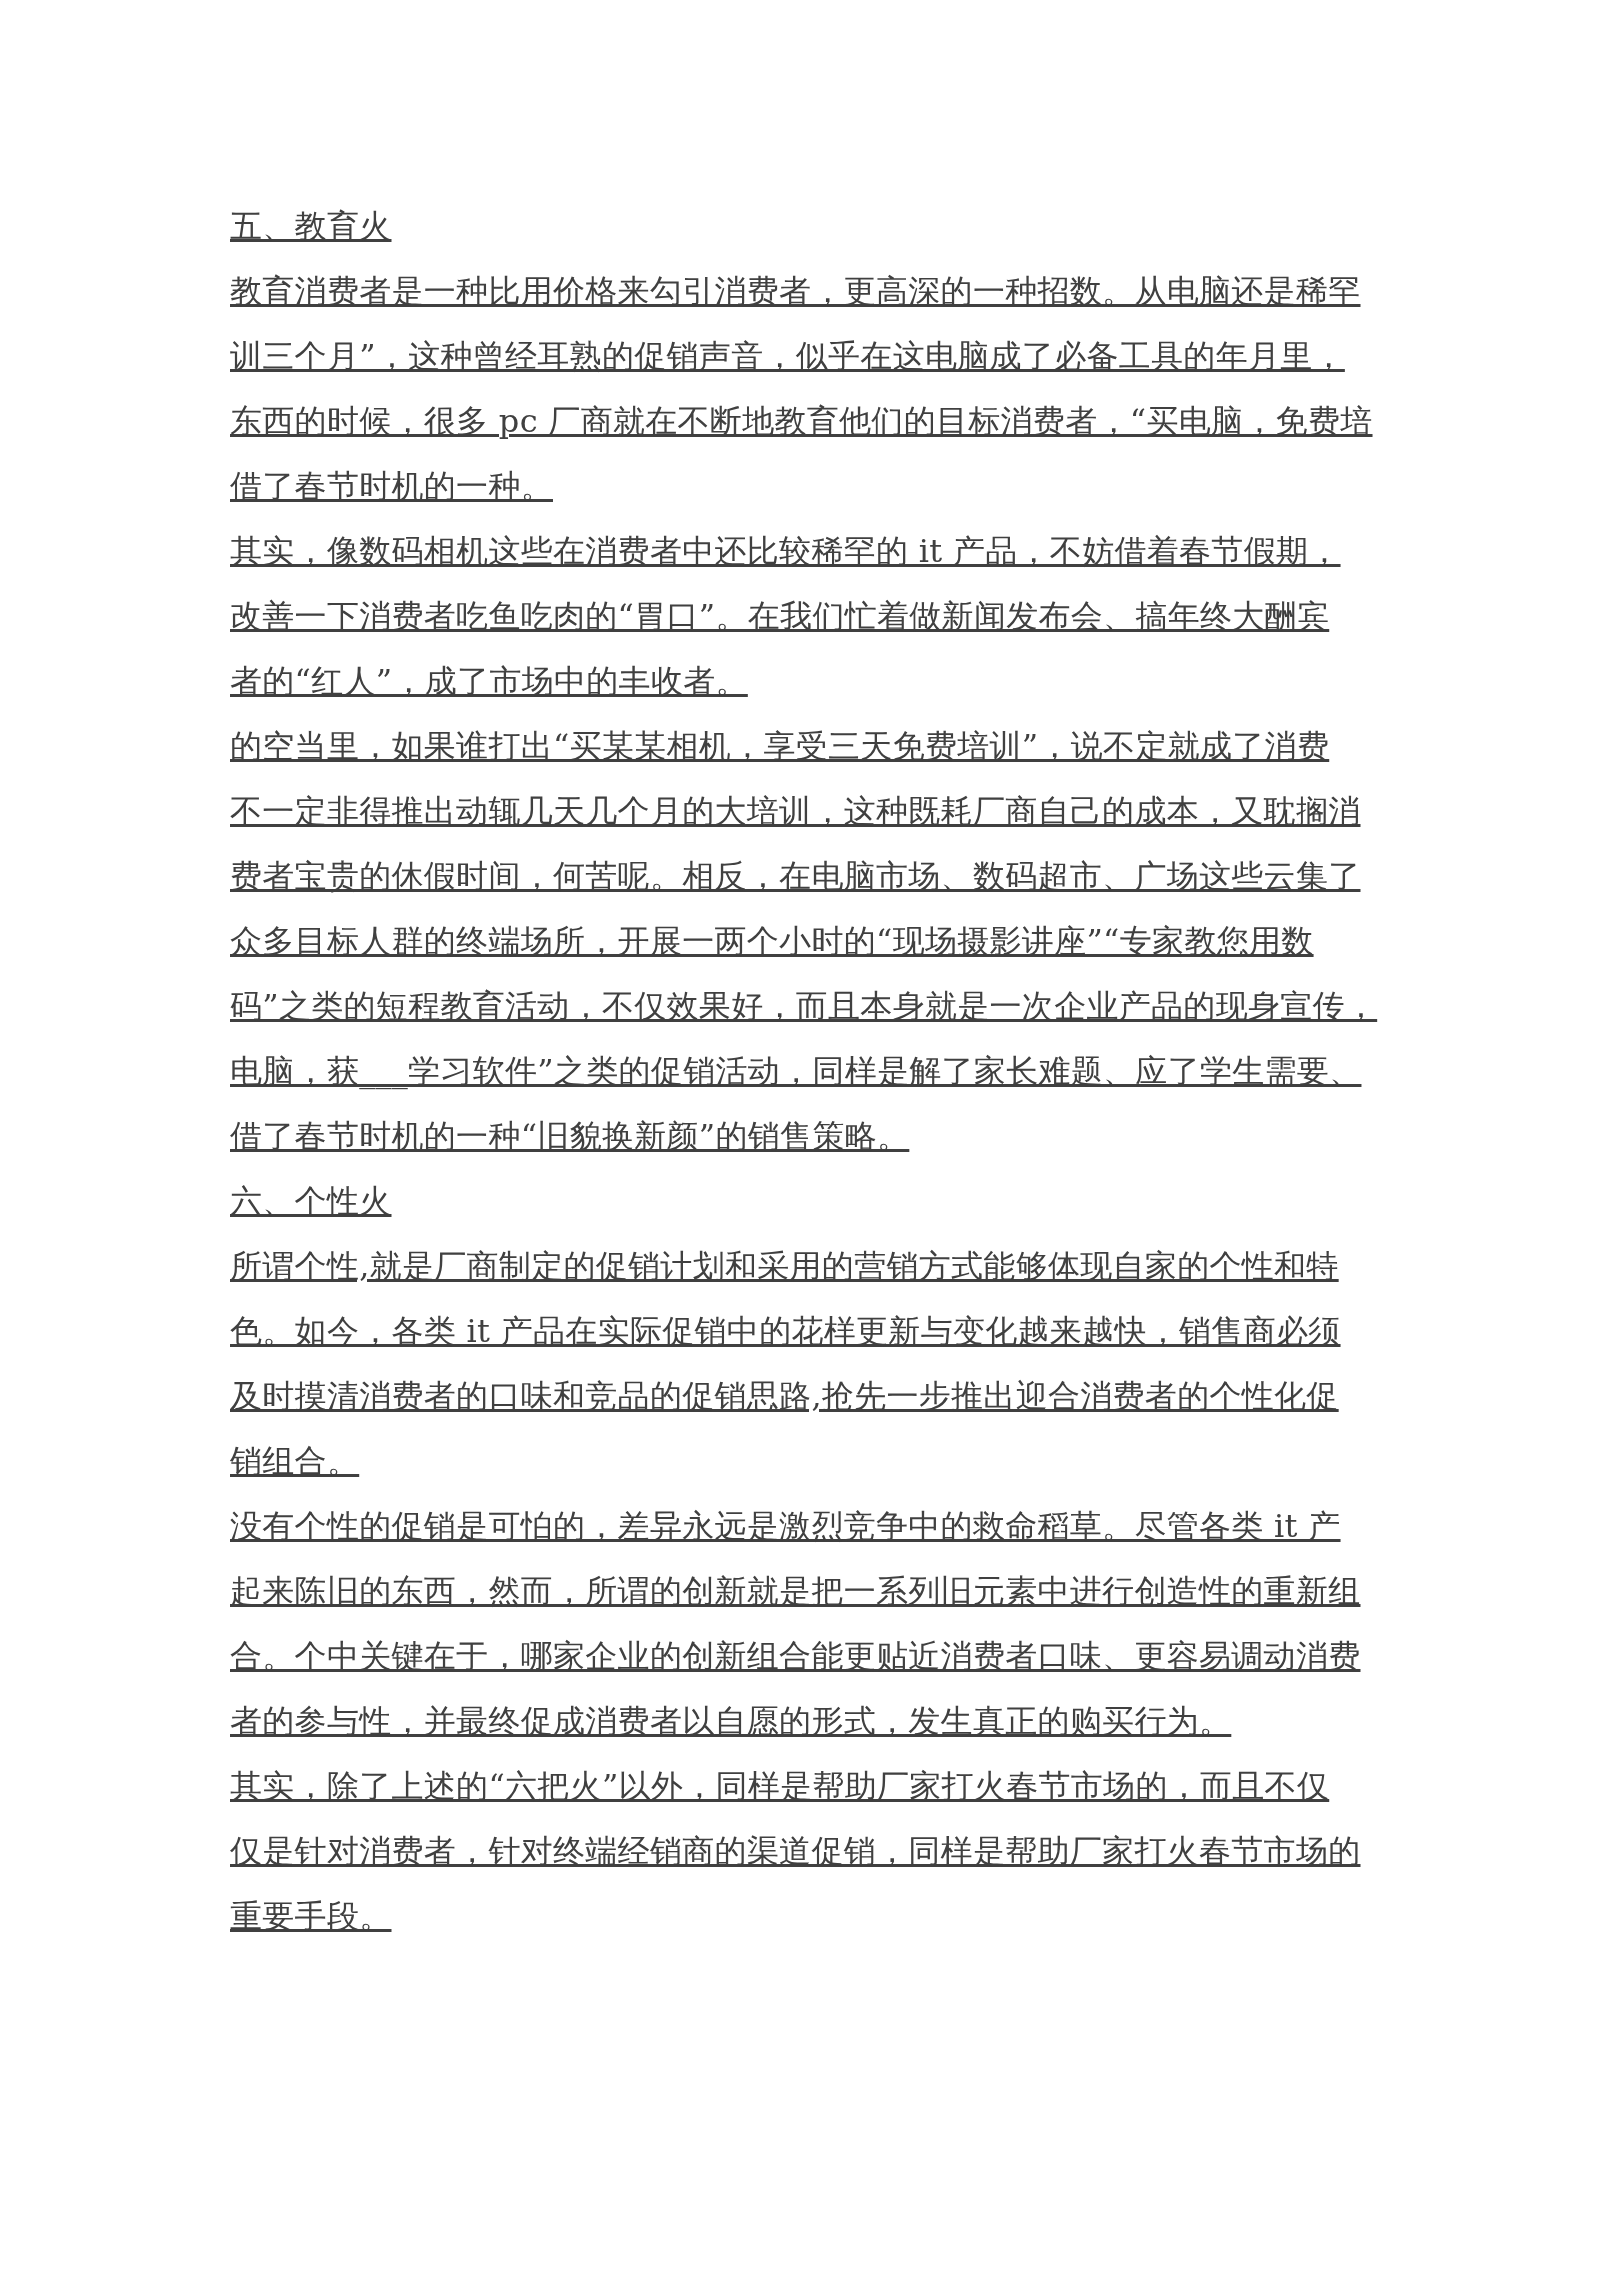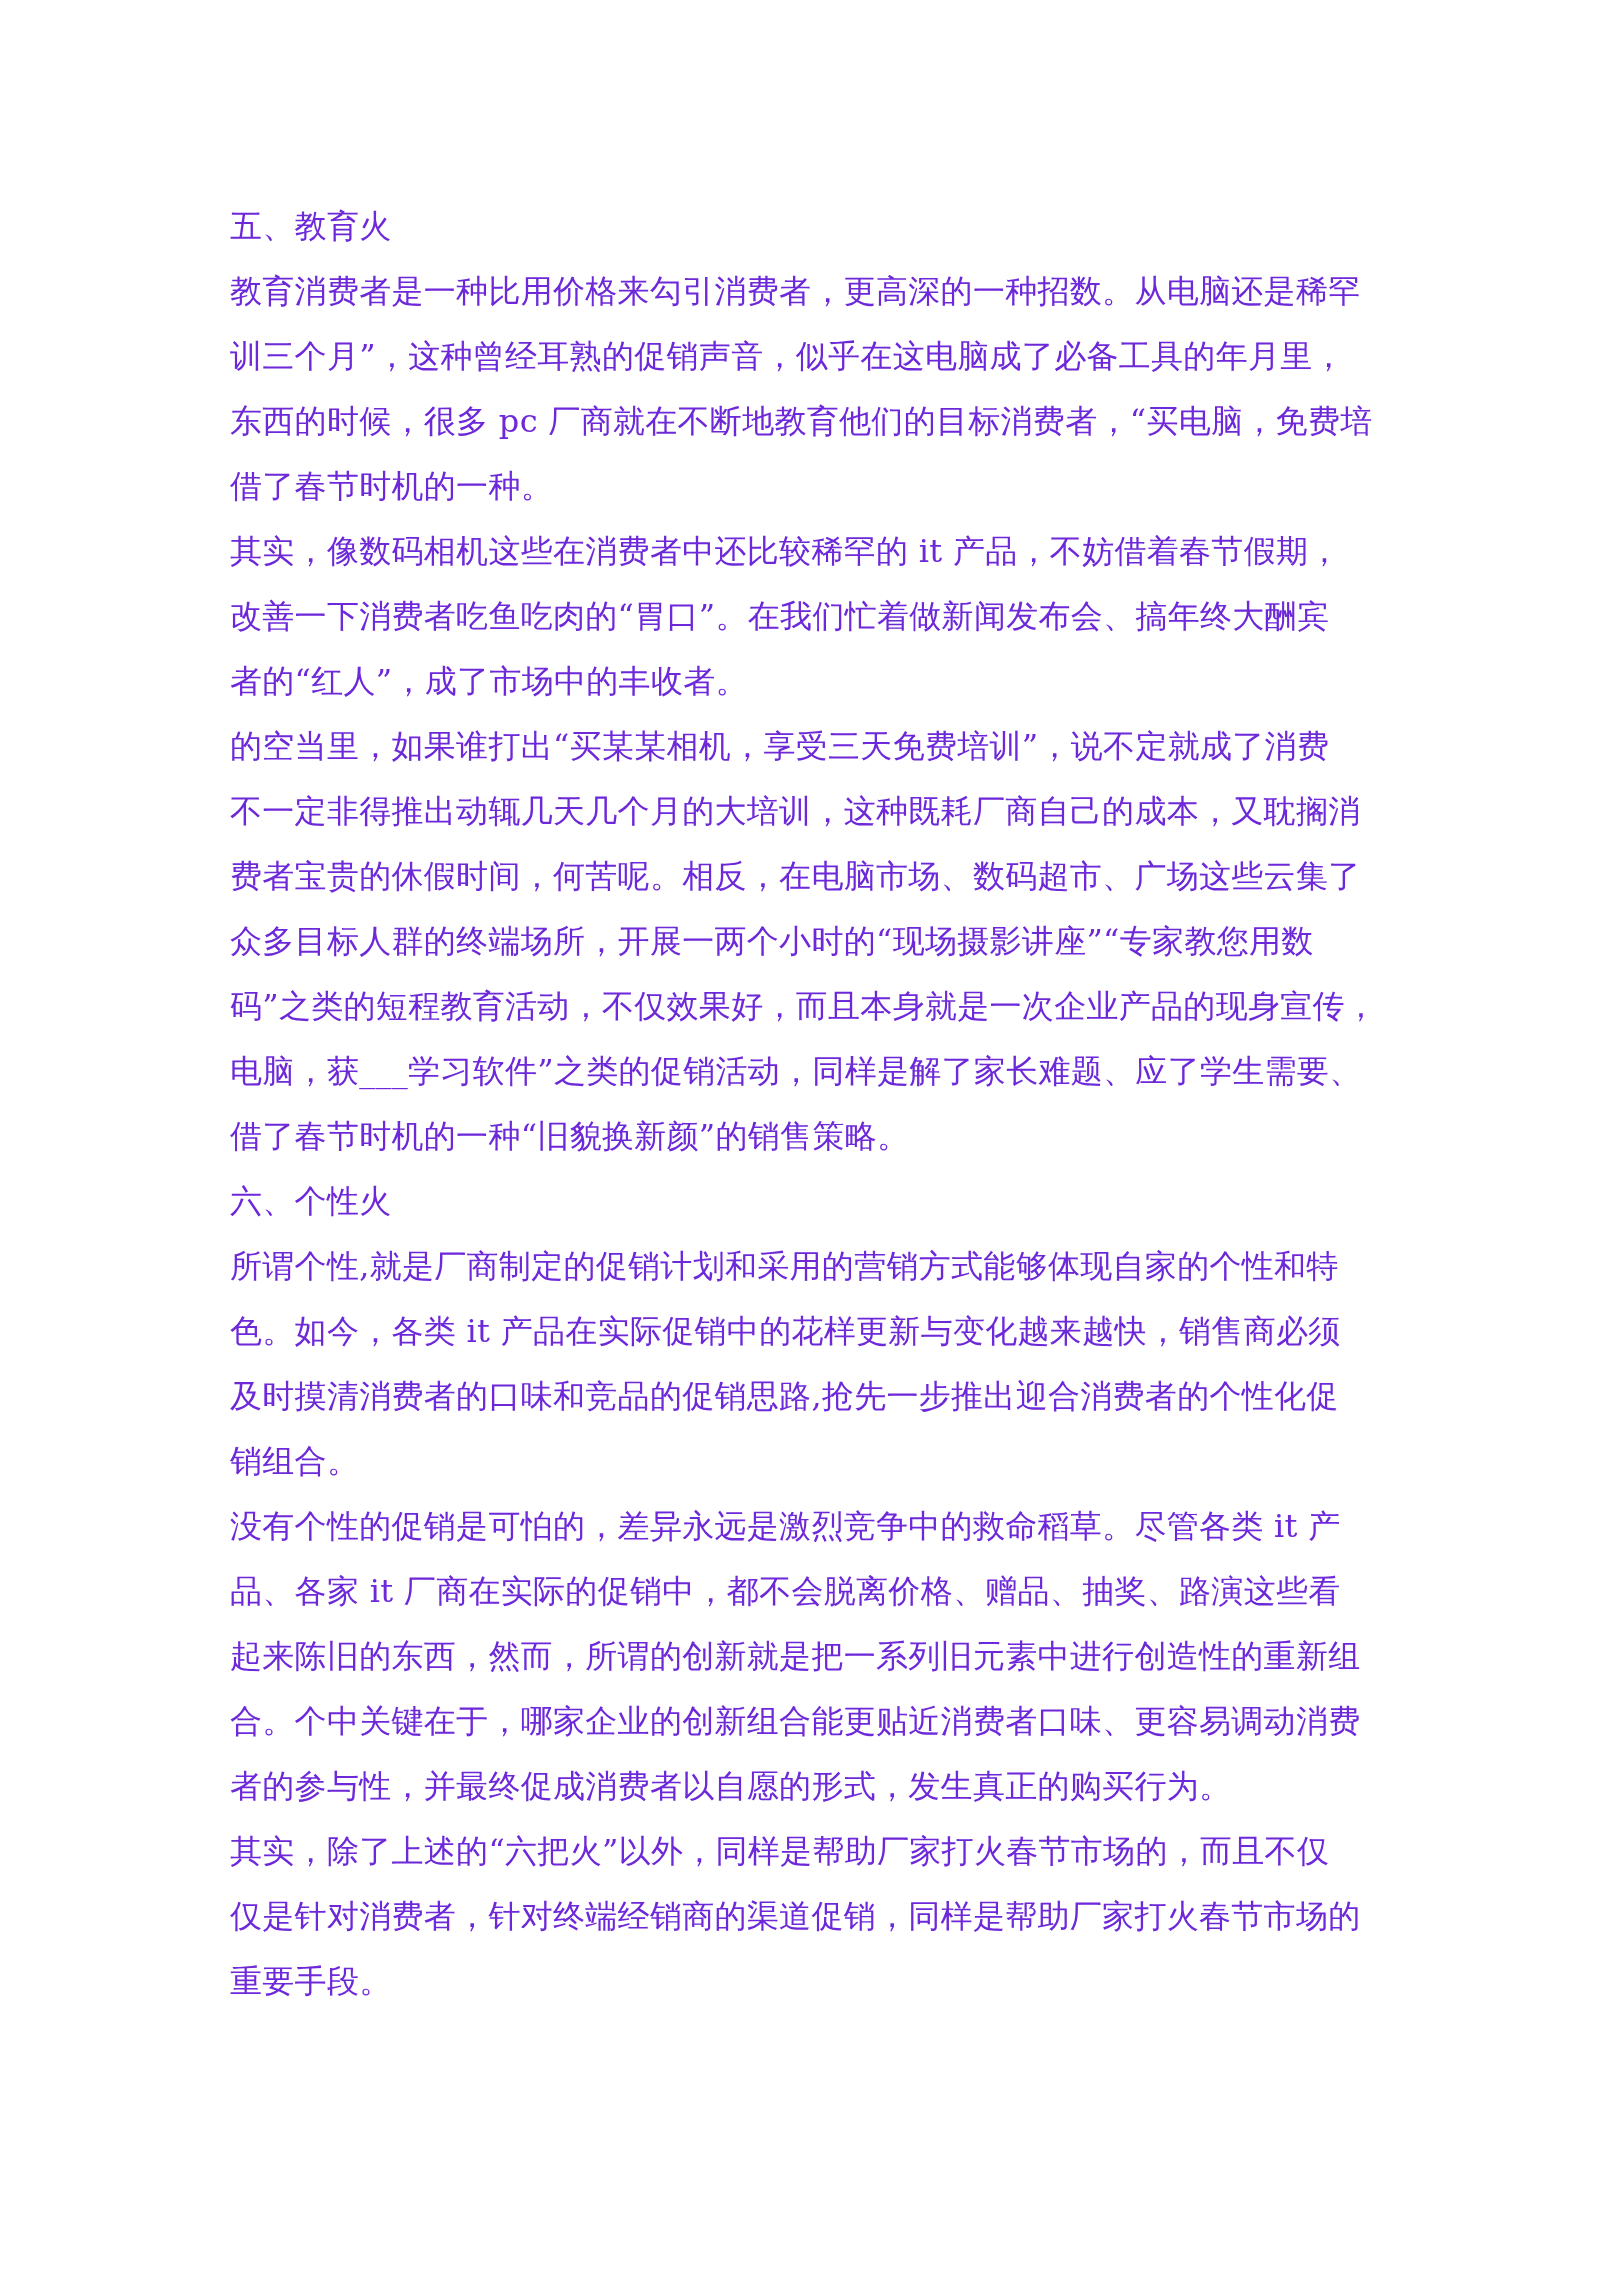--- a/index.html
+++ b/index.html
@@ -18,23 +18,24 @@
   .text-body {
     position: absolute;
     left: 230px;
     top: 194px;
     width: 1171px;
   }
   .text-line {
     font-size: 32px;
     line-height: 65px;
     height: 65px;
-    color: #6d28d9;
+    color: #404040;
     white-space: nowrap;
     letter-spacing: 0.3px;
+    text-decoration: underline;
   }
 </style>
 </head>
 <body>
 
 <div class="page">
   <div class="text-body" id="text-body">
       <div class="text-line">五、教育火</div>
       <div class="text-line">教育消费者是一种比用价格来勾引消费者，更高深的一种招数。从电脑还是稀罕</div>
       <div class="text-line">训三个月”，这种曾经耳熟的促销声音，似乎在这电脑成了必备工具的年月里，</div>
@@ -49,21 +50,20 @@
       <div class="text-line">众多目标人群的终端场所，开展一两个小时的“现场摄影讲座”“专家教您用数</div>
       <div class="text-line">码”之类的短程教育活动，不仅效果好，而且本身就是一次企业产品的现身宣传，</div>
       <div class="text-line">电脑，获___学习软件”之类的促销活动，同样是解了家长难题、应了学生需要、</div>
       <div class="text-line">借了春节时机的一种“旧貌换新颜”的销售策略。</div>
       <div class="text-line">六、个性火</div>
       <div class="text-line">所谓个性,就是厂商制定的促销计划和采用的营销方式能够体现自家的个性和特</div>
       <div class="text-line">色。如今，各类 it 产品在实际促销中的花样更新与变化越来越快，销售商必须</div>
       <div class="text-line">及时摸清消费者的口味和竞品的促销思路,抢先一步推出迎合消费者的个性化促</div>
       <div class="text-line">销组合。</div>
       <div class="text-line">没有个性的促销是可怕的，差异永远是激烈竞争中的救命稻草。尽管各类 it 产</div>
-      <div class="text-line">品、各家 it 厂商在实际的促销中，都不会脱离价格、赠品、抽奖、路演这些看</div>
       <div class="text-line">起来陈旧的东西，然而，所谓的创新就是把一系列旧元素中进行创造性的重新组</div>
       <div class="text-line">合。个中关键在于，哪家企业的创新组合能更贴近消费者口味、更容易调动消费</div>
       <div class="text-line">者的参与性，并最终促成消费者以自愿的形式，发生真正的购买行为。</div>
       <div class="text-line">其实，除了上述的“六把火”以外，同样是帮助厂家打火春节市场的，而且不仅</div>
       <div class="text-line">仅是针对消费者，针对终端经销商的渠道促销，同样是帮助厂家打火春节市场的</div>
       <div class="text-line">重要手段。</div>
     </div>
 </div>
 
 

